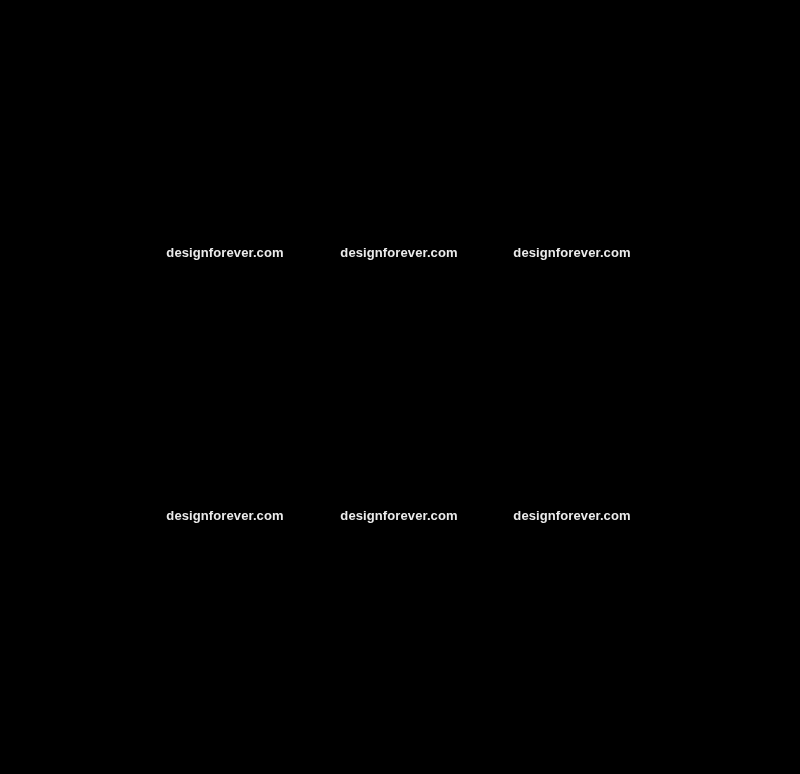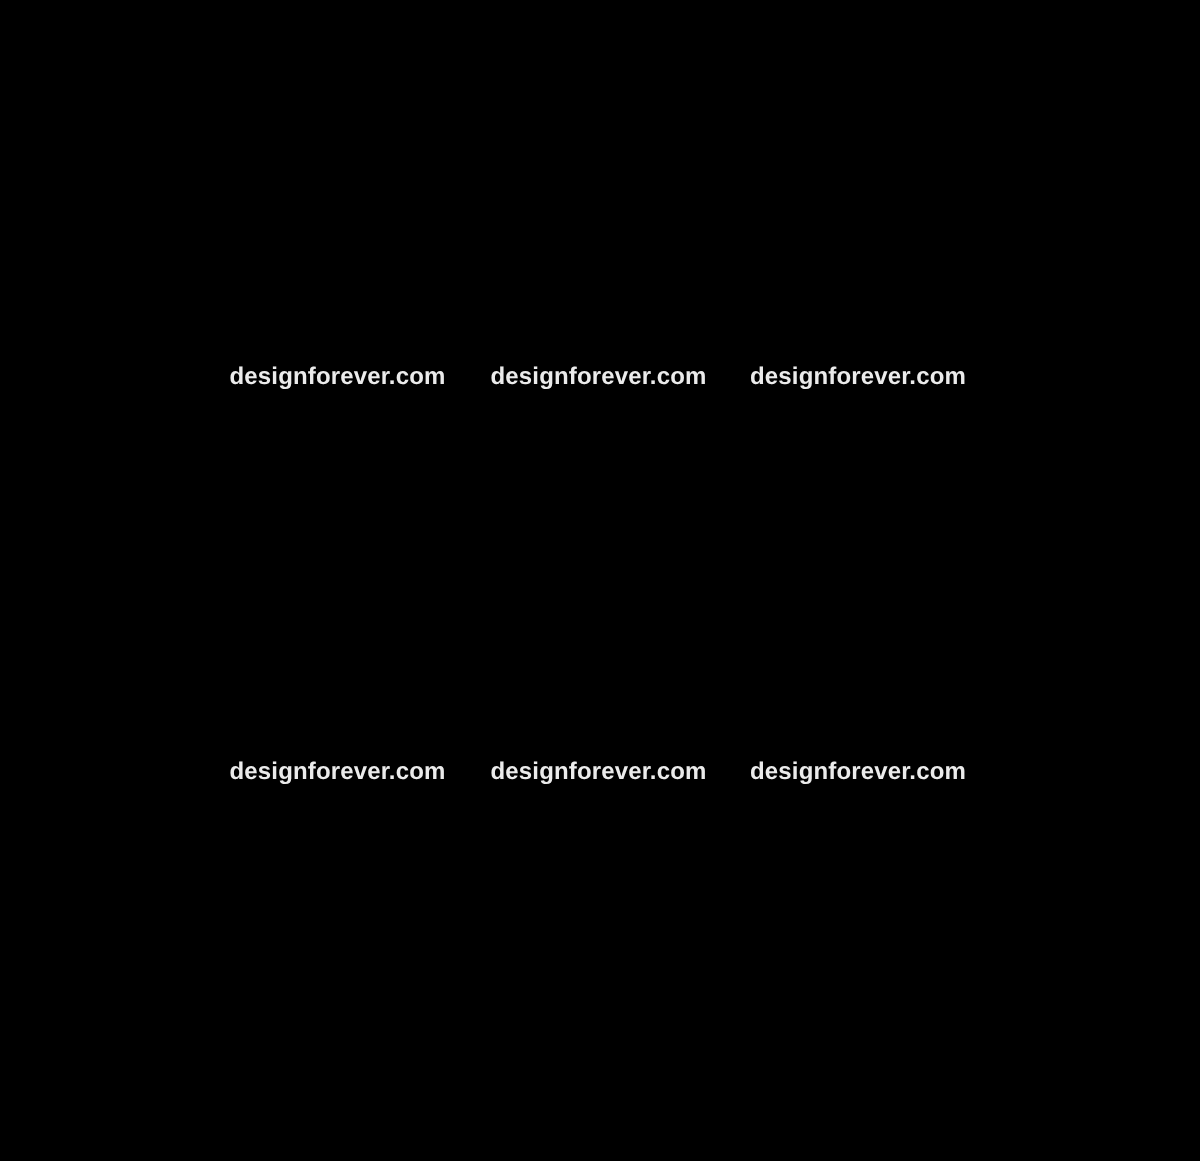--- a/index.html
+++ b/index.html
@@ -16,21 +16,21 @@
   }
   #canvas {
     position: absolute;
     inset: 0;
     background: #000000;
   }
   .watermark {
     position: absolute;
     color: #ffffff;
     font-family: "Liberation Sans", sans-serif;
-    font-size: 16px;
+    font-size: 13px;
     font-weight: bold;
     letter-spacing: 0.1px;
     white-space: nowrap;
     opacity: 0.92;
     text-align: center;
     transform: translate(-50%, -50%);
     user-select: none;
   }
 </style>
 </head>

